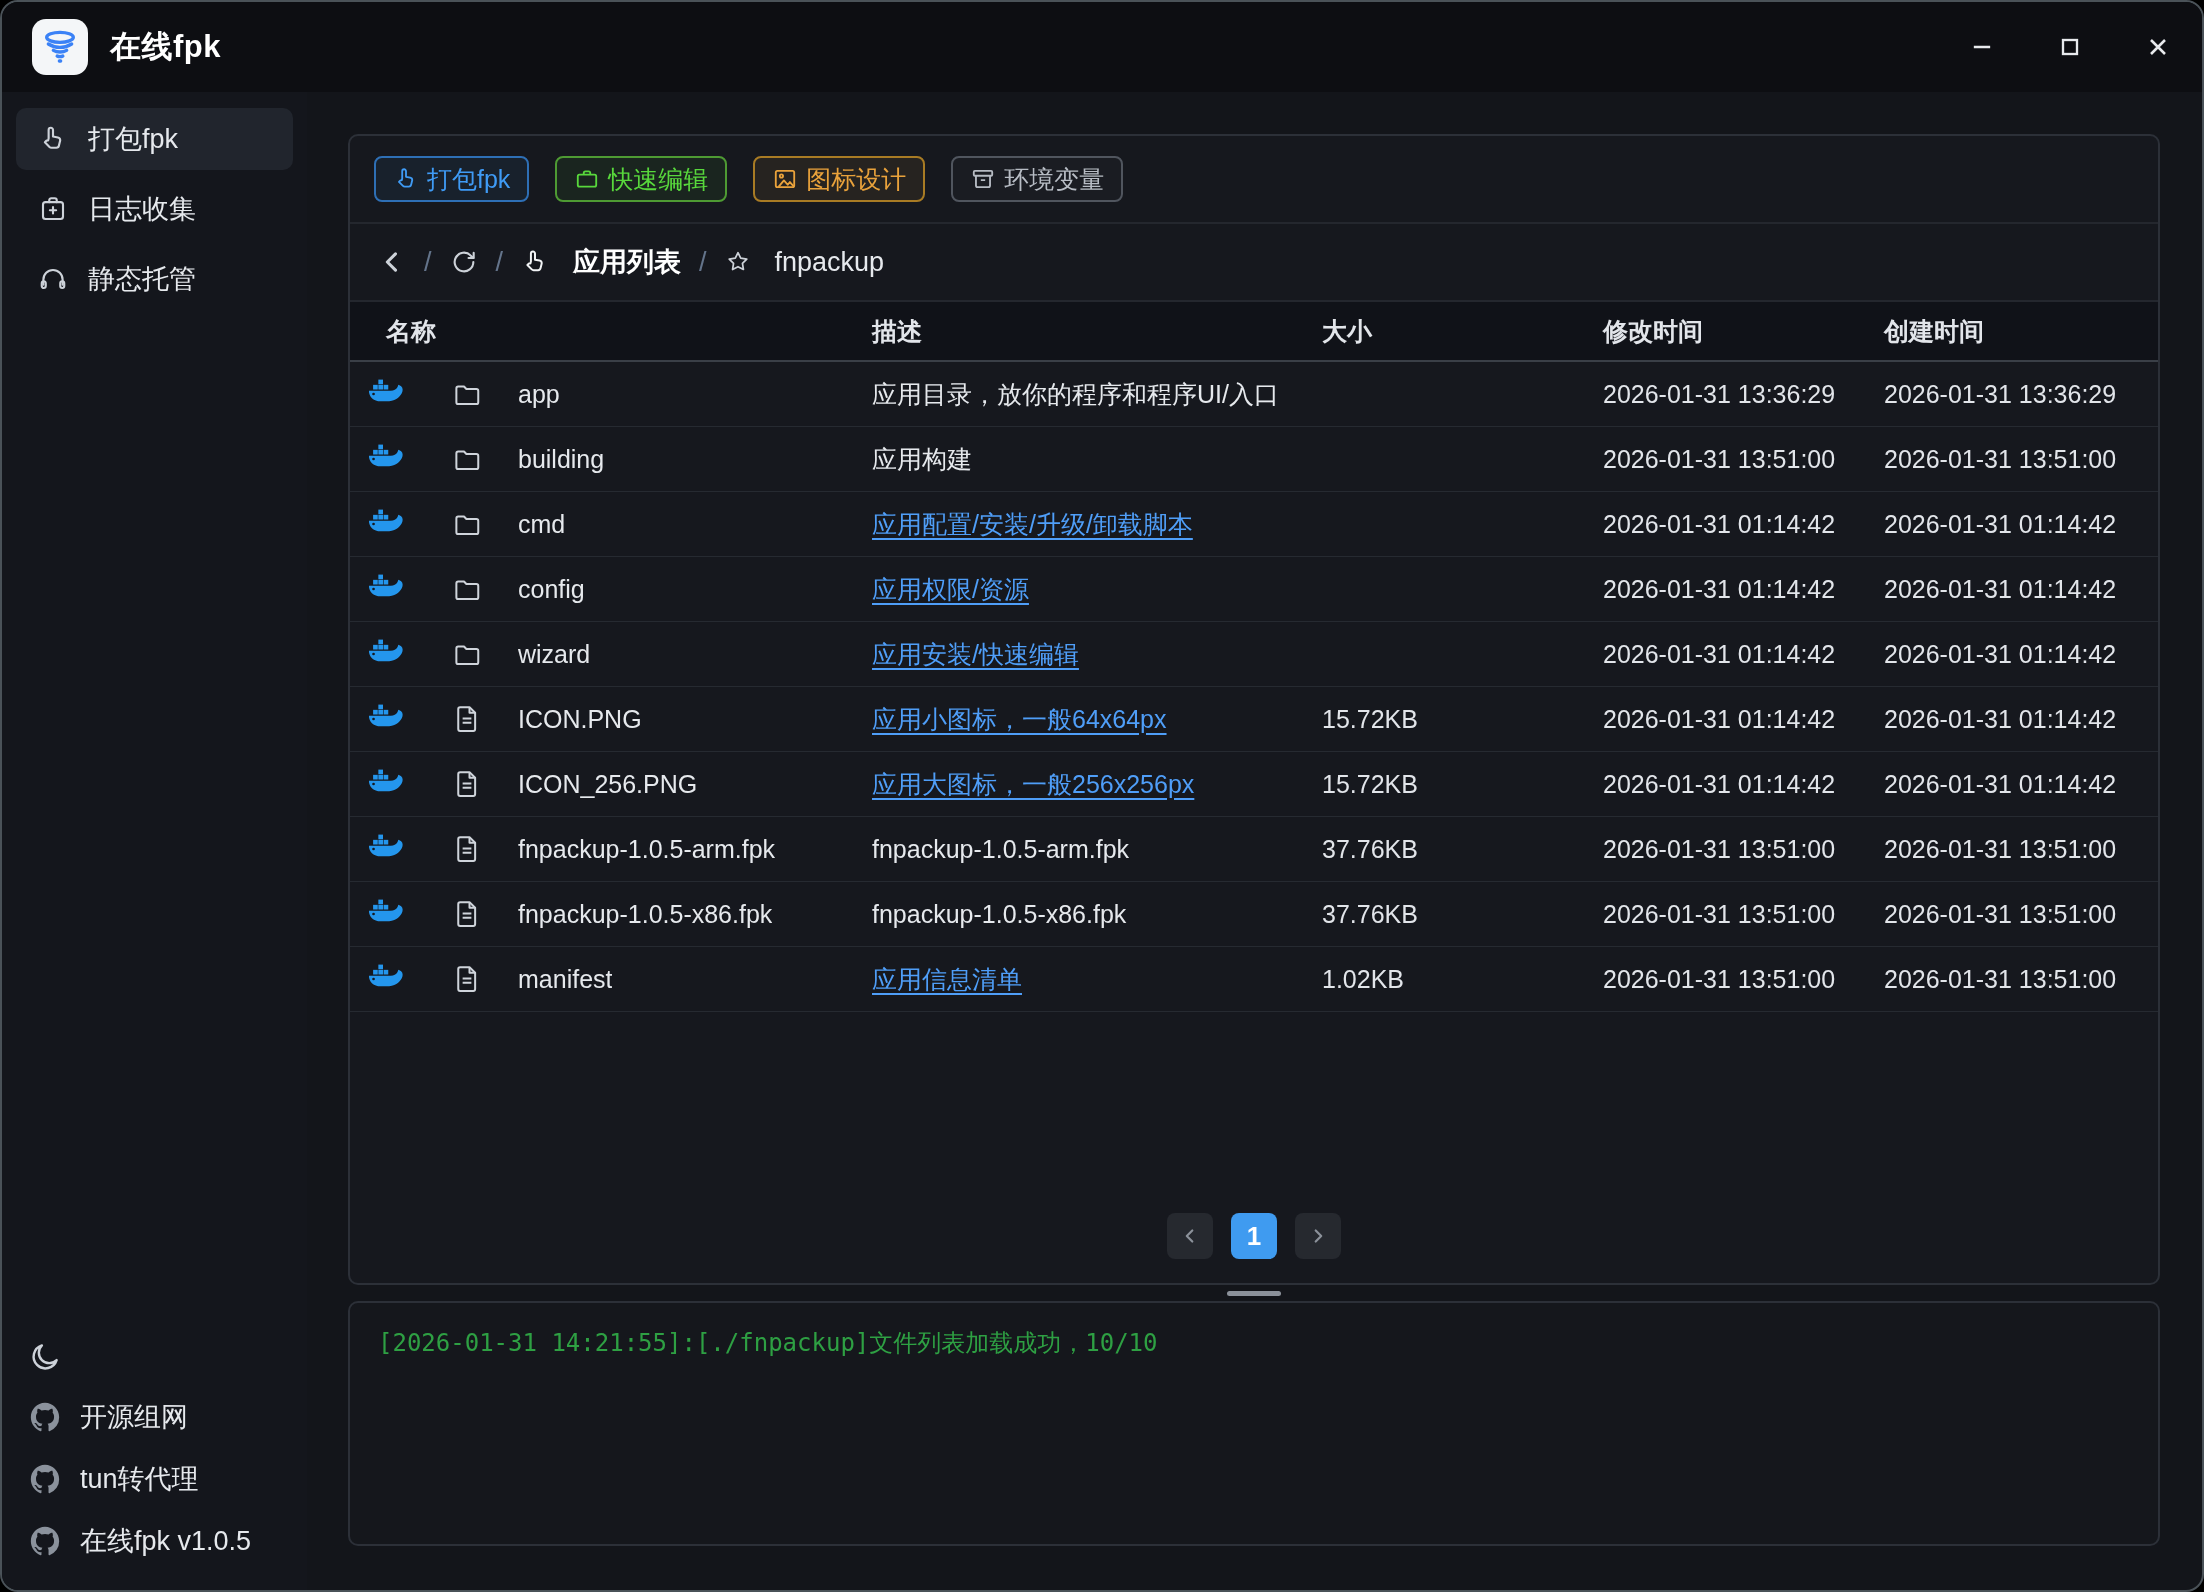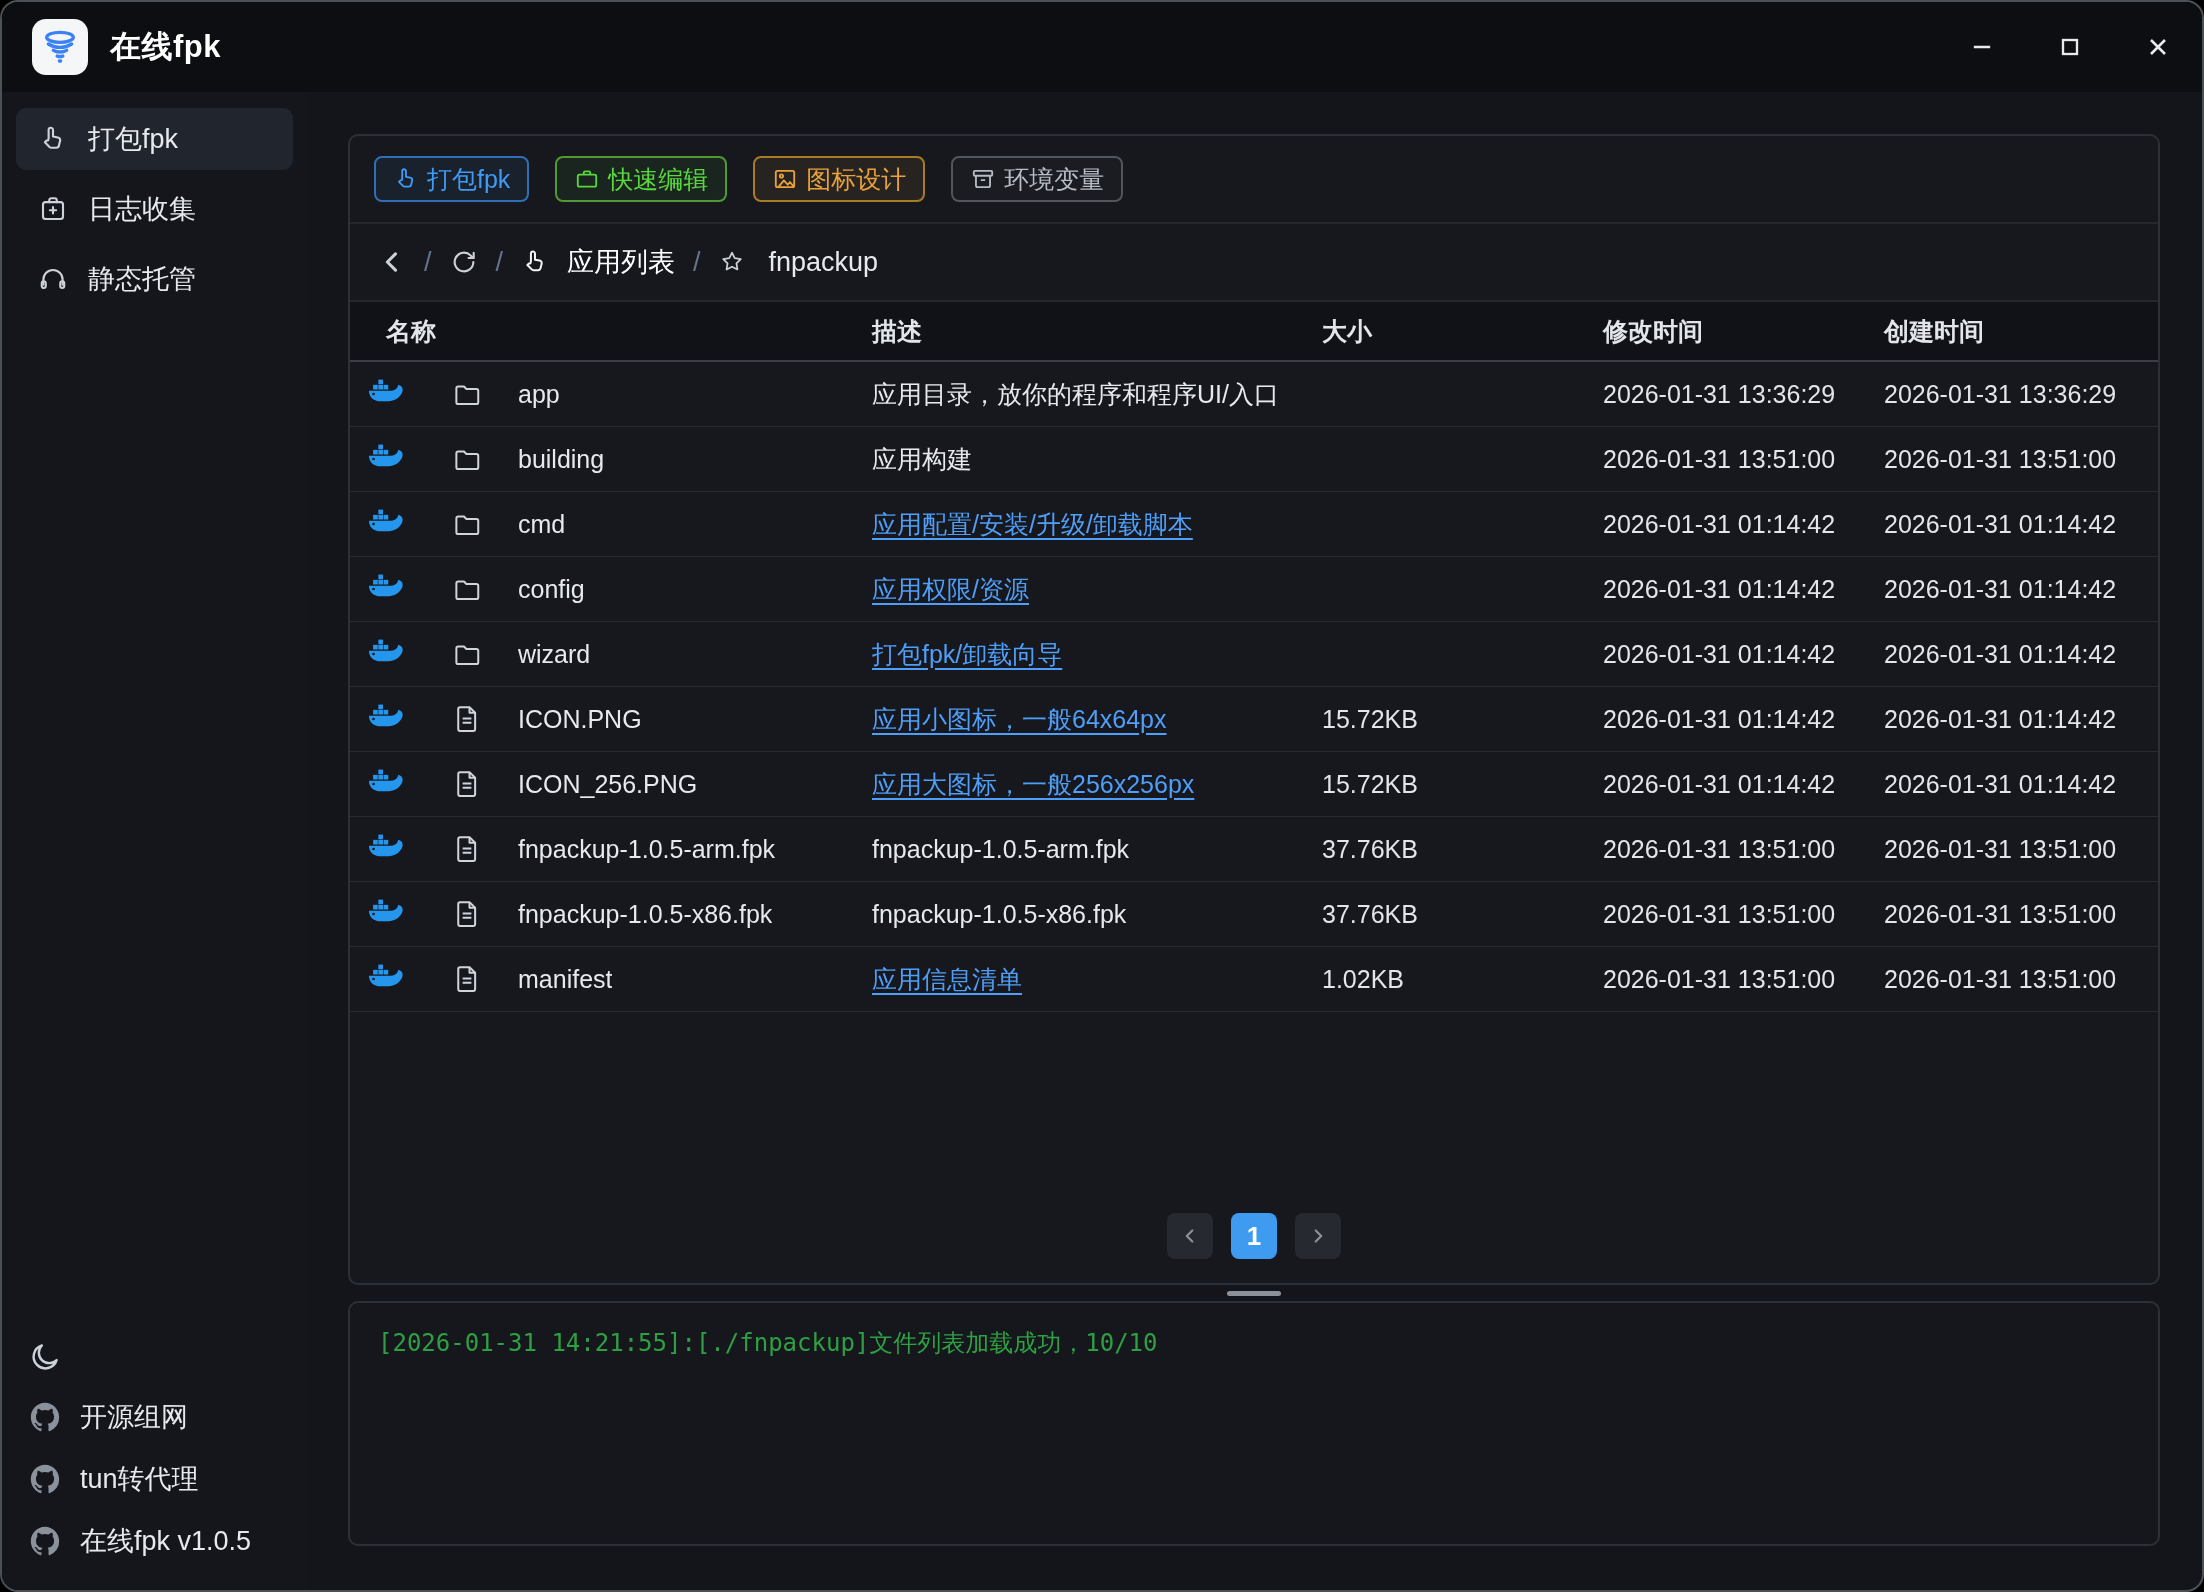--- a/index.html
+++ b/index.html
@@ -43,21 +43,21 @@
   .tbtn svg{flex:0 0 auto;}
   .tbtn-blue{border-color:#2e6fb5;color:var(--accent_blue,#3f9bf5);background:rgba(63,155,245,.07);}
   .tbtn-green{border-color:#4e9a33;color:var(--accent_green,#58d83c);background:rgba(88,216,60,.07);}
   .tbtn-orange{border-color:#a87b24;color:var(--accent_orange,#e9a23b);background:rgba(233,162,59,.08);}
   .tbtn-gray{border-color:#50555e;color:var(--accent_gray,#b7bcc4);background:rgba(255,255,255,.02);}
   .tbtn svg{stroke:currentColor;}
 
   .breadcrumb{display:flex;align-items:center;gap:18px;padding:20px 28px;border-bottom:2px solid #24272e;
               color:#d6dae0;font-size:27px;}
   .crumb-sep{color:#64748b;font-size:27px;}
-  .crumb-strong{color:#fff;font-weight:normal;display:flex;align-items:center;gap:18px;}
+  .crumb-strong{color:#fff;font-weight:bold;display:flex;align-items:center;gap:24px;}
   .crumb-cur{color:#e6e9ed;display:flex;align-items:center;gap:24px;}
   .breadcrumb svg{stroke:#cdd2d9;}
   .crumb-strong svg{stroke:#f2f4f6;}
 
   .thead{display:grid;grid-template-columns:522px 450px 281px 281px 1fr;background:#101218;
          height:58px;align-items:center;border-bottom:2px solid #3a3f47;
          color:#e2e5ea;font-size:25px;font-weight:bold;flex:0 0 58px;}
   .thead .hc-name{padding-left:36px;}
   .trow{display:grid;grid-template-columns:522px 450px 281px 281px 1fr;height:64px;align-items:center;
         border-bottom:1px solid #262a31;font-size:25px;color:#e6e9ed;cursor:default;}
@@ -366,21 +366,21 @@
         </svg>
       </span>
       <span class="ticon">
         <svg width="30" height="30" viewBox="0 0 24 24" fill="none" stroke-width="1.6" stroke-linejoin="round">
           <path d="M3.5 18.5v-11A1.5 1.5 0 0 1 5 6h4.6l1.9 2h8A1.5 1.5 0 0 1 21 9.5v9a1.5 1.5 0 0 1-1.5 1.5H5a1.5 1.5 0 0 1-1.5-1.5z"></path>
         </svg>
       </span>
 
       <span class="fname">wizard</span>
     </div>
-    <div class="cell-desc"><span class="link">打包fpk/卸载向导</span></div>
+    <div class="cell-desc"><span class="link">应用安装/快速编辑</span></div>
     <div class="cell-size"></div>
     <div class="cell-time">2026-01-31 01:14:42</div>
     <div class="cell-time">2026-01-31 01:14:42</div>
   </div>
             <div class="trow">
     <div class="cell-name">
       <span class="docker">
         <svg width="36" height="30" viewBox="0 0 24 20">
           <g fill="#2496ed">
             <rect x="6.9" y="0.4" width="3.1" height="3.1"></rect>

